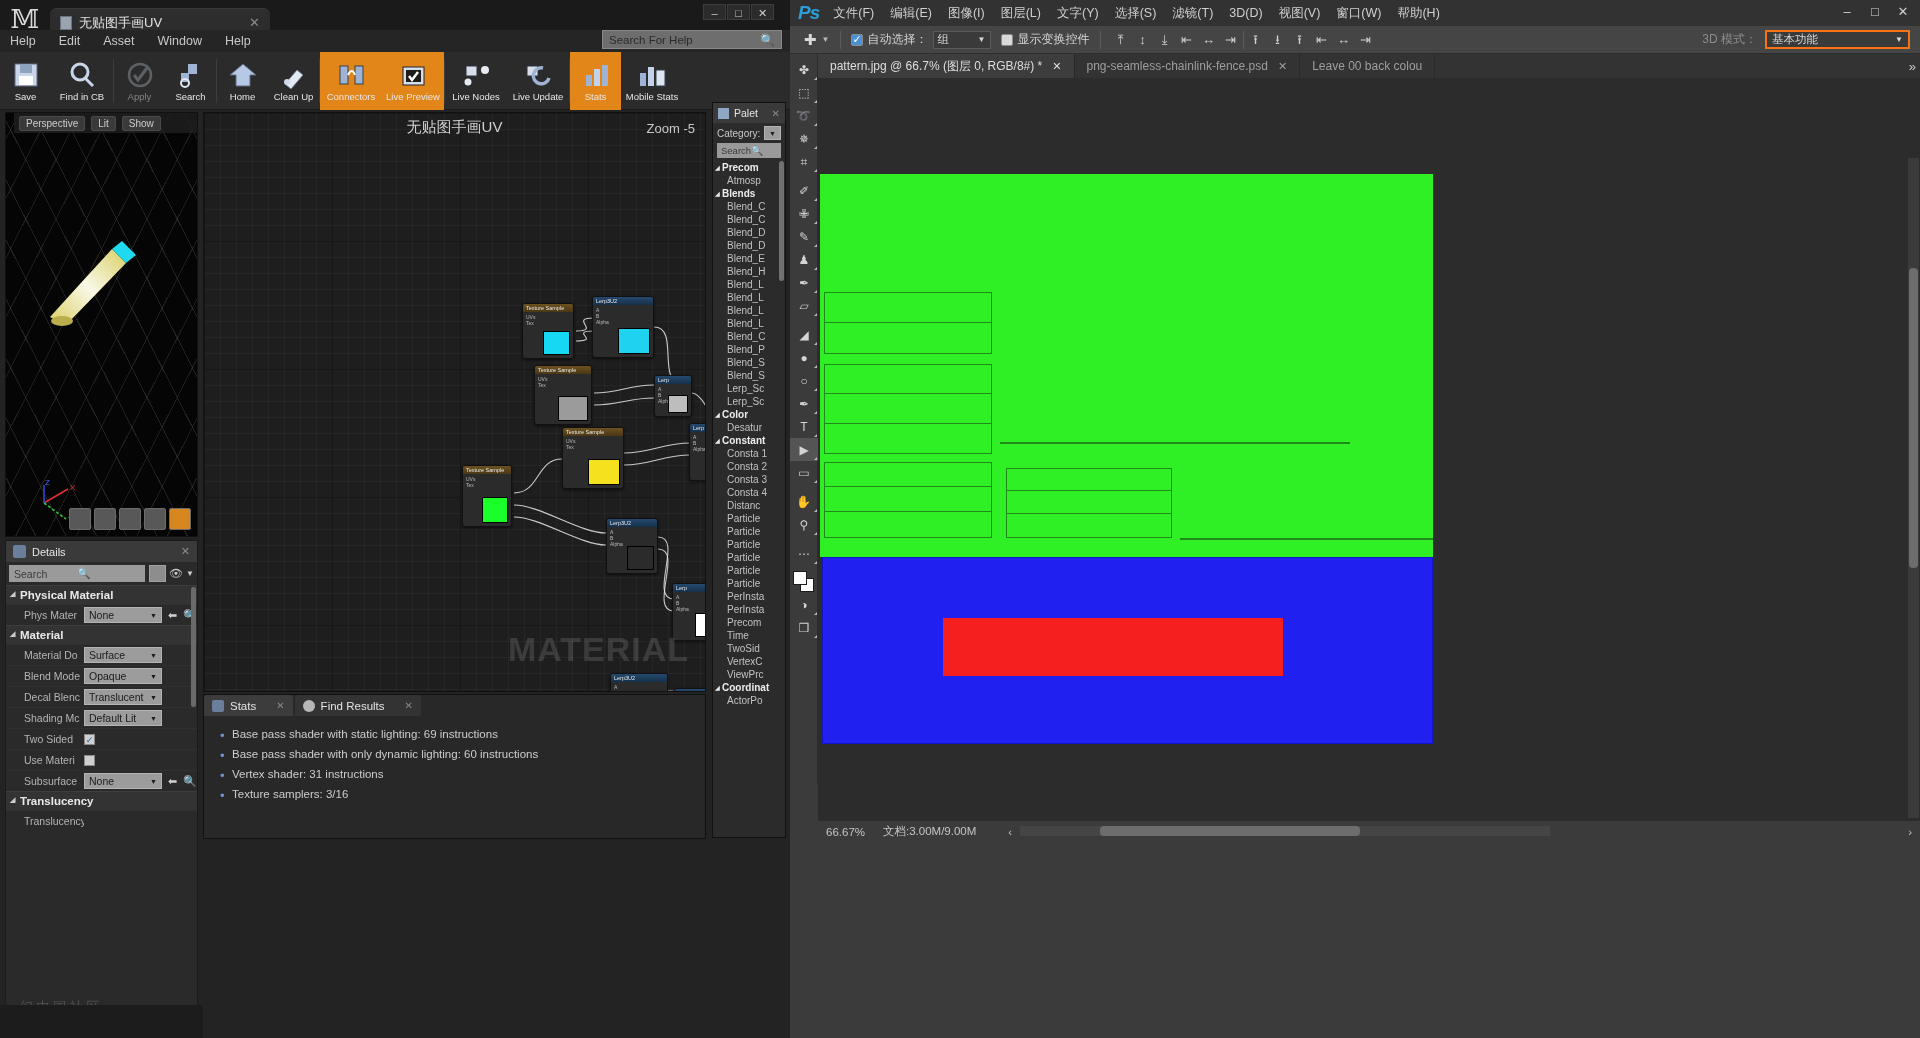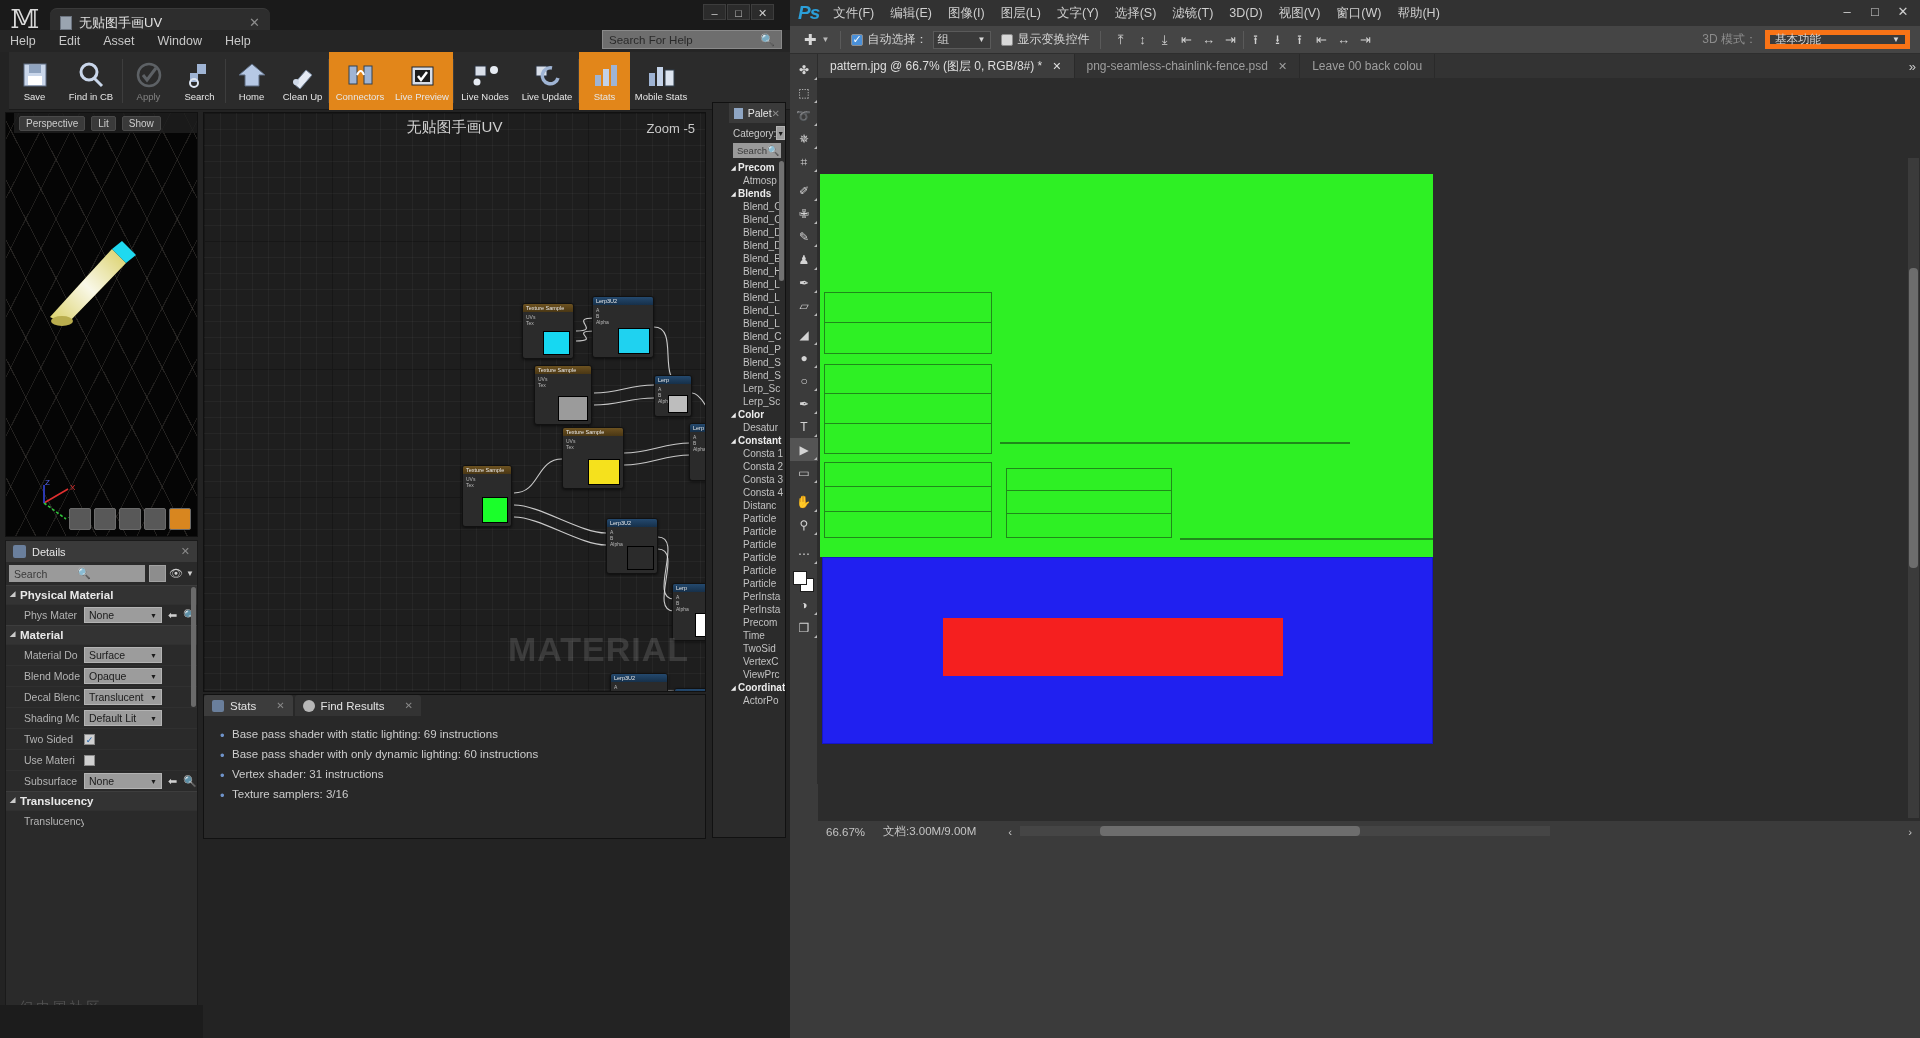--- a/index.html
+++ b/index.html
@@ -23,21 +23,21 @@
   .ue-wincontrols div { width:23px; height:16px; background:#2b2b2b; color:#cfcfcf;
      font-size:11px; text-align:center; line-height:16px; border:1px solid #3d3d3d;}
   .ue-menubar { position:absolute; left:0; top:30px; width:790px; height:22px;
      background:#252525; display:flex; align-items:center; padding-left:10px; }
   .ue-menubar span { color:#c8c8c8; font-size:12.5px; margin-right:23px; }
   .ue-search { position:absolute; right:8px; top:30px; width:180px; height:19px;
      background:#6e6e6e; border:1px solid #8a8a8a; display:flex; align-items:center;
      padding:0 6px; }
   .ue-search .ph { color:#2a2a2a; font-size:11.5px; flex:1; }
   .ue-search .mag { color:#1d1d1d; font-size:12px; }
-  .ue-toolbar { position:absolute; left:9px; top:52px; width:790px; height:58px;
+  .ue-toolbar { position:absolute; left:0; top:52px; width:790px; height:58px;
      background:#2b2b2b; border-bottom:1px solid #1a1a1a; display:flex; }
   .tb-item { width:51px; height:58px; display:flex; flex-direction:column;
      align-items:center; justify-content:center; position:relative; }
   .tb-item.hl { background:#e2861a; }
   .tb-item.wide { width:62px; }
   .tb-ico { width:30px; height:28px; display:block; }
   .tb-lbl { font-size:9.5px; color:#e6e6e6; margin-top:2px; white-space:nowrap; }
   .tb-item.dim .tb-lbl, .tb-item.dim .tb-ico { opacity:.45; }
   .tb-sep { width:1px; height:44px; background:#3d3d3d; align-self:center; }
 
@@ -124,21 +124,21 @@
   .st-tab.active { background:#3c3c3c; }
   .st-tab .ic { width:12px; height:12px; background:#6a7f9c; margin-right:6px; border-radius:2px;}
   .st-tab .lbl { color:#e3e3e3; font-size:11.5px; }
   .st-tab .x { color:#898989; font-size:10px; margin-left:20px; }
   .st-body { padding:8px 6px; }
   .st-li { color:#cccccc; font-size:11.5px; padding:4px 0 4px 22px; position:relative; }
   .st-li:before { content:"•"; position:absolute; left:10px; color:#6f93c9; font-size:13px; }
 
   
   .ue-palette { position:absolute; left:712px; top:102px; width:74px; height:736px;
-     background:#2b2b2b; border:1px solid #111; overflow:hidden;padding-left:16px; }
+     background:#2b2b2b; border:1px solid #111; overflow:hidden; }
   .pl-tab { height:20px; background:#3a3a3a; display:flex; align-items:center; padding:0 5px;}
   .pl-tab .ic { width:11px; height:11px; background:#8fa6c4; margin-right:5px;}
   .pl-tab .lbl { color:#e5e5e5; font-size:10.5px; flex:1; }
   .pl-tab .x { color:#8a8a8a; font-size:10px; }
   .pl-cat { display:flex; align-items:center; padding:3px 4px; }
   .pl-cat .l { color:#c9c9c9; font-size:10px; flex:1; }
   .pl-cat .d { width:17px; height:14px; background:#9c9c9c; border:1px solid #b4b4b4;
      font-size:7px; text-align:center; color:#1a1a1a; line-height:13px;}
   .pl-search { margin:0 4px 3px; height:15px; background:#9a9a9a; display:flex;
      align-items:center; padding:0 4px; }
@@ -171,21 +171,21 @@
      border-radius:2px; position:relative; }
   .ps-cb.on { background:#4a90d9; }
   .ps-cb.on:after { content:"✓"; position:absolute; left:1px; top:-2px; color:#fff; font-size:11px;}
   .ps-sel { height:18px; min-width:58px; background:#3a3a3a; border:1px solid #5a5a5a;
      color:#d8d8d8; font-size:11.5px; display:flex; align-items:center;
      justify-content:space-between; padding:0 4px; }
   .ps-vsep { width:1px; height:18px; background:#5a5a5a; }
   .ps-alignbtn { width:20px; height:20px; color:#d0d0d0; font-size:13px; text-align:center;
      line-height:20px; }
   .ps-modelbl { color:#8c8c8c; font-size:12px; }
-  .ps-3dsel { height:19px; min-width:145px; background:#3a3a3a; border:5px solid #f97316;
+  .ps-3dsel { height:19px; min-width:145px; background:#3a3a3a; border:2px solid #f97316;
      color:#d8d8d8; font-size:11.5px; display:flex; align-items:center;
      justify-content:space-between; padding:0 5px; }
 
   .ps-tabstrip { position:absolute; left:28px; top:54px; width:1102px; height:24px;
      background:#333; display:flex; align-items:center; }
   .ps-tab { height:24px; display:flex; align-items:center; padding:0 12px;
      color:#9e9e9e; font-size:12px; border-right:1px solid #2a2a2a; white-space:nowrap;}
   .ps-tab.active { background:#3d3d3d; color:#dedede; }
   .ps-tab .x { margin-left:10px; font-size:11px; }
   .ps-tabmore { position:absolute; right:4px; color:#c9c9c9; font-size:13px; }

